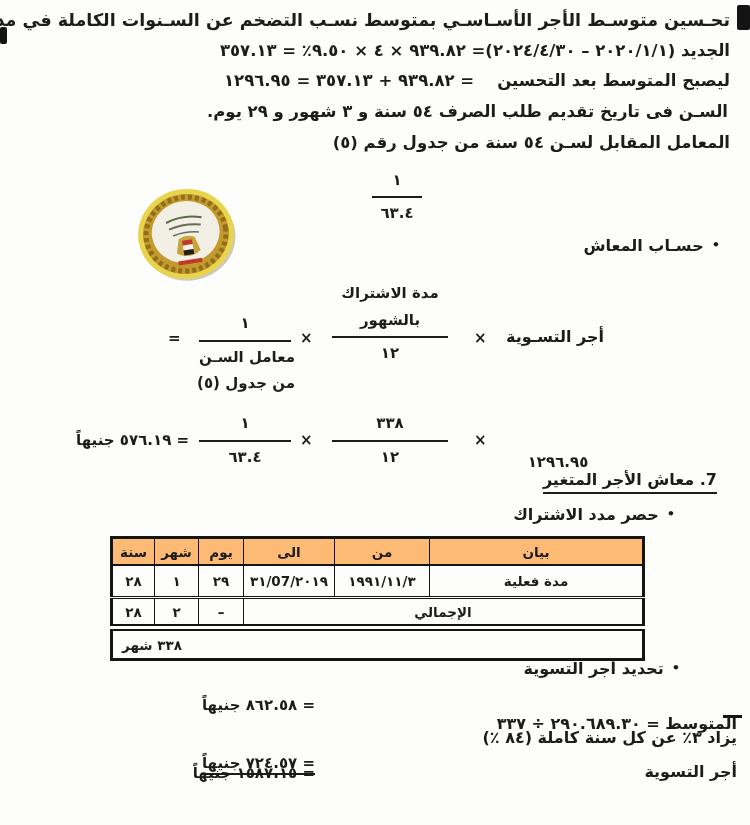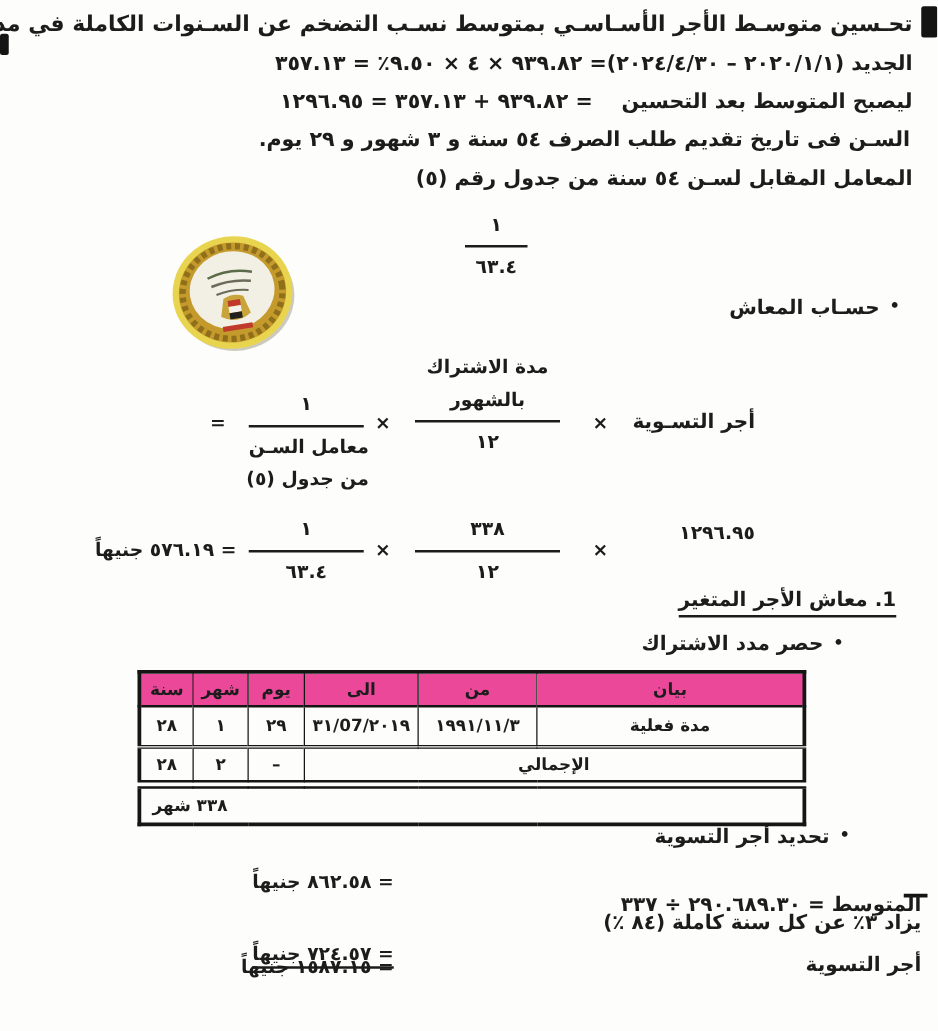--- a/index.html
+++ b/index.html
@@ -33,41 +33,41 @@
   .bl-settle{top:659px;right:70px;margin-left:46px;}
   
   .wage-label{left:512px;top:327px;width:92px;text-align:center;font-size:16px;direction:rtl;}
   .sym{position:absolute;font-weight:bold;font-size:15px;color:#1c1c1c;}
   .x1{left:474px;top:329px;} .x2{left:300px;top:329px;} .eq1{left:168px;top:329px;}
   .fracB1{left:328px;top:280px;width:124px;font-size:15px;}
   .fracB1 .num{line-height:27px;} .fracB1 .den{line-height:27px;}
   .fracC1{left:195px;top:308px;width:100px;font-size:15px;}
   .fracC1 .num{line-height:30px;} .fracC1 .den{line-height:26px;text-align:right;}
   
-  .wage-val{left:512px;top:417px;width:92px;text-align:right;font-size:15px;}
+  .wage-val{left:512px;top:453px;width:92px;text-align:center;font-size:15px;}
   .x3{left:474px;top:431px;} .x4{left:300px;top:431px;}
   .fracB2{left:328px;top:409px;width:124px;font-size:15px;}
   .fracB2 .num{line-height:29px;} .fracB2 .den{line-height:26px;}
   .fracC2{left:195px;top:409px;width:100px;font-size:15px;}
   .fracC2 .num{line-height:29px;} .fracC2 .den{line-height:26px;}
   .result{left:76px;top:431px;font-size:15px;}
   
   .heading5{top:470px;right:33px;font-size:16px;border-bottom:2px solid #1c1c1c;padding-bottom:3px;}
   
   table.periods{
     position:absolute;left:110px;top:536px;width:532px;
     border-collapse:collapse;direction:rtl;table-layout:fixed;
     font-weight:bold;color:#1c1c1c;
   }
   table.periods th,table.periods td{
     border:1.5px solid #151515;text-align:center;padding:0;
     font-size:13.5px;font-weight:bold;overflow:hidden;
   }
   table.periods{border:3px solid #151515;}
-  table.periods thead th{background:#ec4899;height:25px;border-bottom:2px solid #151515;}
+  table.periods thead th{background:#fdba74;height:25px;border-bottom:2px solid #151515;}
   tr.r1 td{height:30px;}
   tr.r2 td{height:25px;border-top:3px double #151515;}
   tr.r3 td{height:27px;border-top:7px double #151515;direction:ltr;text-align:left;padding-left:9px;}
   
   .rowlab{right:13px;font-size:16px;}
   .rl0{top:694px;margin-top:20px;} .rl1{top:728px;} .rl2{top:762px;}
   .rowval{right:435px;font-size:15px;}
   .rv0{top:696px;} .rv1{top:730px;} .rv2{top:764px;}
   .ul{border-bottom:2px solid #1c1c1c;padding-bottom:1px;margin-top:24px;}
   
@@ -144,21 +144,21 @@
     <span class="ln den">١٢</span>
   </div>
   <span class="sym x4">×</span>
   <div class="frac fracC2">
     <span class="ln num">١</span>
     <span class="bar"></span>
     <span class="ln den">٦٣.٤</span>
   </div>
   <div class="t result">= ٥٧٦.١٩ جنيهاً</div>
 
-  <div class="t heading5">1. معاش الأجر المتغير</div>
+  <div class="t heading5">7. معاش الأجر المتغير</div>
 
   <div class="bullet-line bl-periods">
     <span class="bdot">•</span><span>حصر مدد الاشتراك</span>
   </div>
 
   <table class="periods">
     <colgroup>
       <col style="width:214px">
         <col style="width:95px">
         <col style="width:91px">

